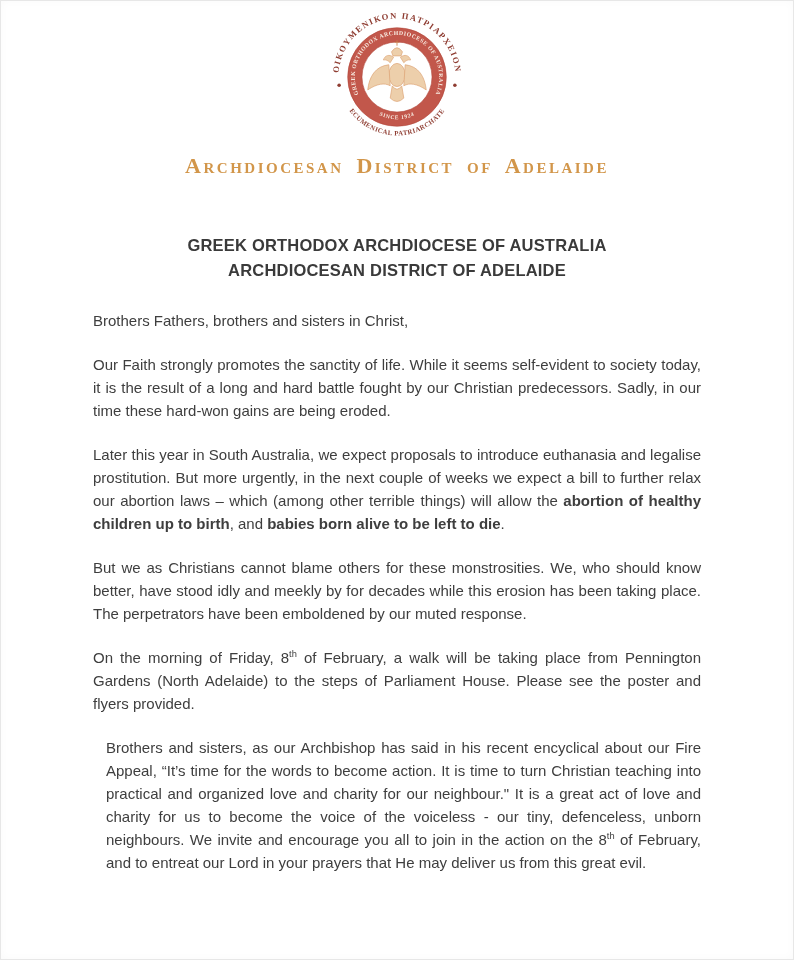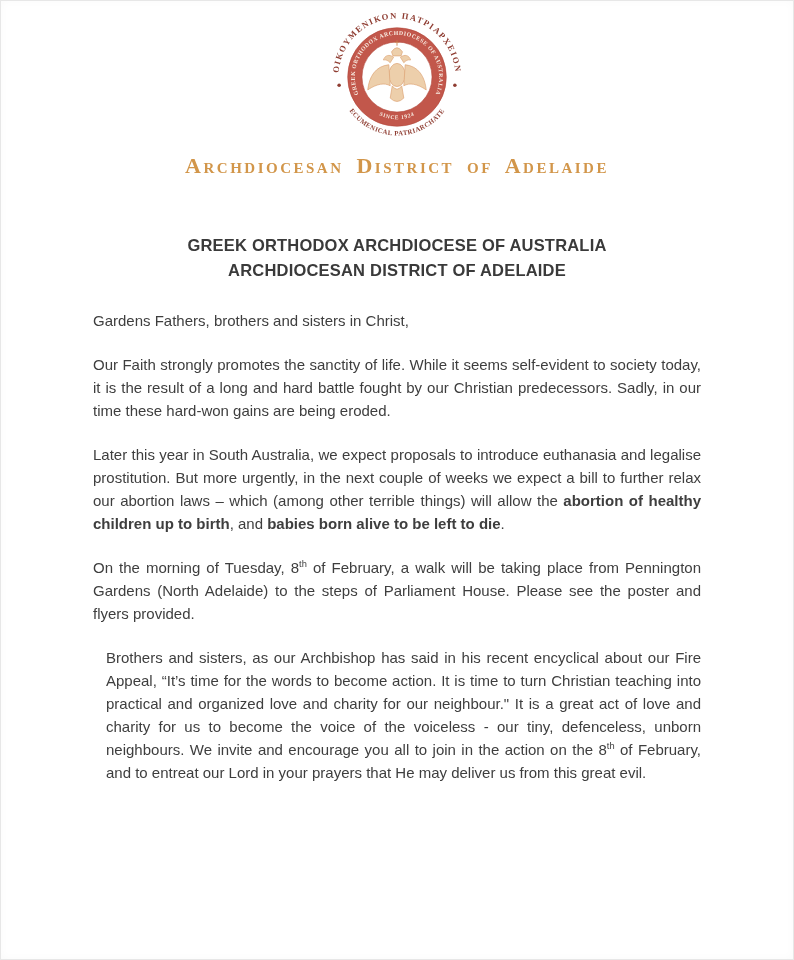--- a/index.html
+++ b/index.html
@@ -123,20 +123,21 @@
   </div>
 
   <div class="district-title">Archdiocesan District of Adelaide</div>
 
   <div class="doc-heading">
     <div>GREEK ORTHODOX ARCHDIOCESE OF AUSTRALIA</div>
     <div>ARCHDIOCESAN DISTRICT OF ADELAIDE</div>
   </div>
 
   <div class="letter-body">
-      <p><span>Gardens Fathers, brothers and sisters in Christ,</span></p>
+      <p><span>Brothers Fathers, brothers and sisters in Christ,</span></p>
       <p><span>Our Faith strongly promotes the sanctity of life. While it seems self-evident to society today, it is the result of a long and hard battle fought by our Christian predecessors. Sadly, in our time these hard-won gains are being eroded.</span></p>
       <p><span>Later this year in South Australia, we expect proposals to introduce euthanasia and legalise prostitution. But more urgently, in the next couple of weeks we expect a bill to further relax our abortion laws – which (among other terrible things) will allow the </span><span class="seg-bold">abortion of healthy children up to birth</span><span>, and </span><span class="seg-bold">babies born alive to be left to die</span><span>.</span></p>
-      <p><span>On the morning of Tuesday, 8</span><sup>th</sup><span> of February, a walk will be taking place from Pennington Gardens (North Adelaide) to the steps of Parliament House. Please see the poster and flyers provided.</span></p>
+      <p><span>But we as Christians cannot blame others for these monstrosities. We, who should know better, have stood idly and meekly by for decades while this erosion has been taking place. The perpetrators have been emboldened by our muted response.</span></p>
+      <p><span>On the morning of Friday, 8</span><sup>th</sup><span> of February, a walk will be taking place from Pennington Gardens (North Adelaide) to the steps of Parliament House. Please see the poster and flyers provided.</span></p>
       <p><span>Brothers and sisters, as our Archbishop has said in his recent encyclical about our Fire Appeal, “It’s time for the words to become action. It is time to turn Christian teaching into practical and organized love and charity for our neighbour." It is a great act of love and charity for us to become the voice of the voiceless - our tiny, defenceless, unborn neighbours. We invite and encourage you all to join in the action on the 8</span><sup>th</sup><span> of February, and to entreat our Lord in your prayers that He may deliver us from this great evil.</span></p>
     </div>
 
 </div>
 
 </body></html>

